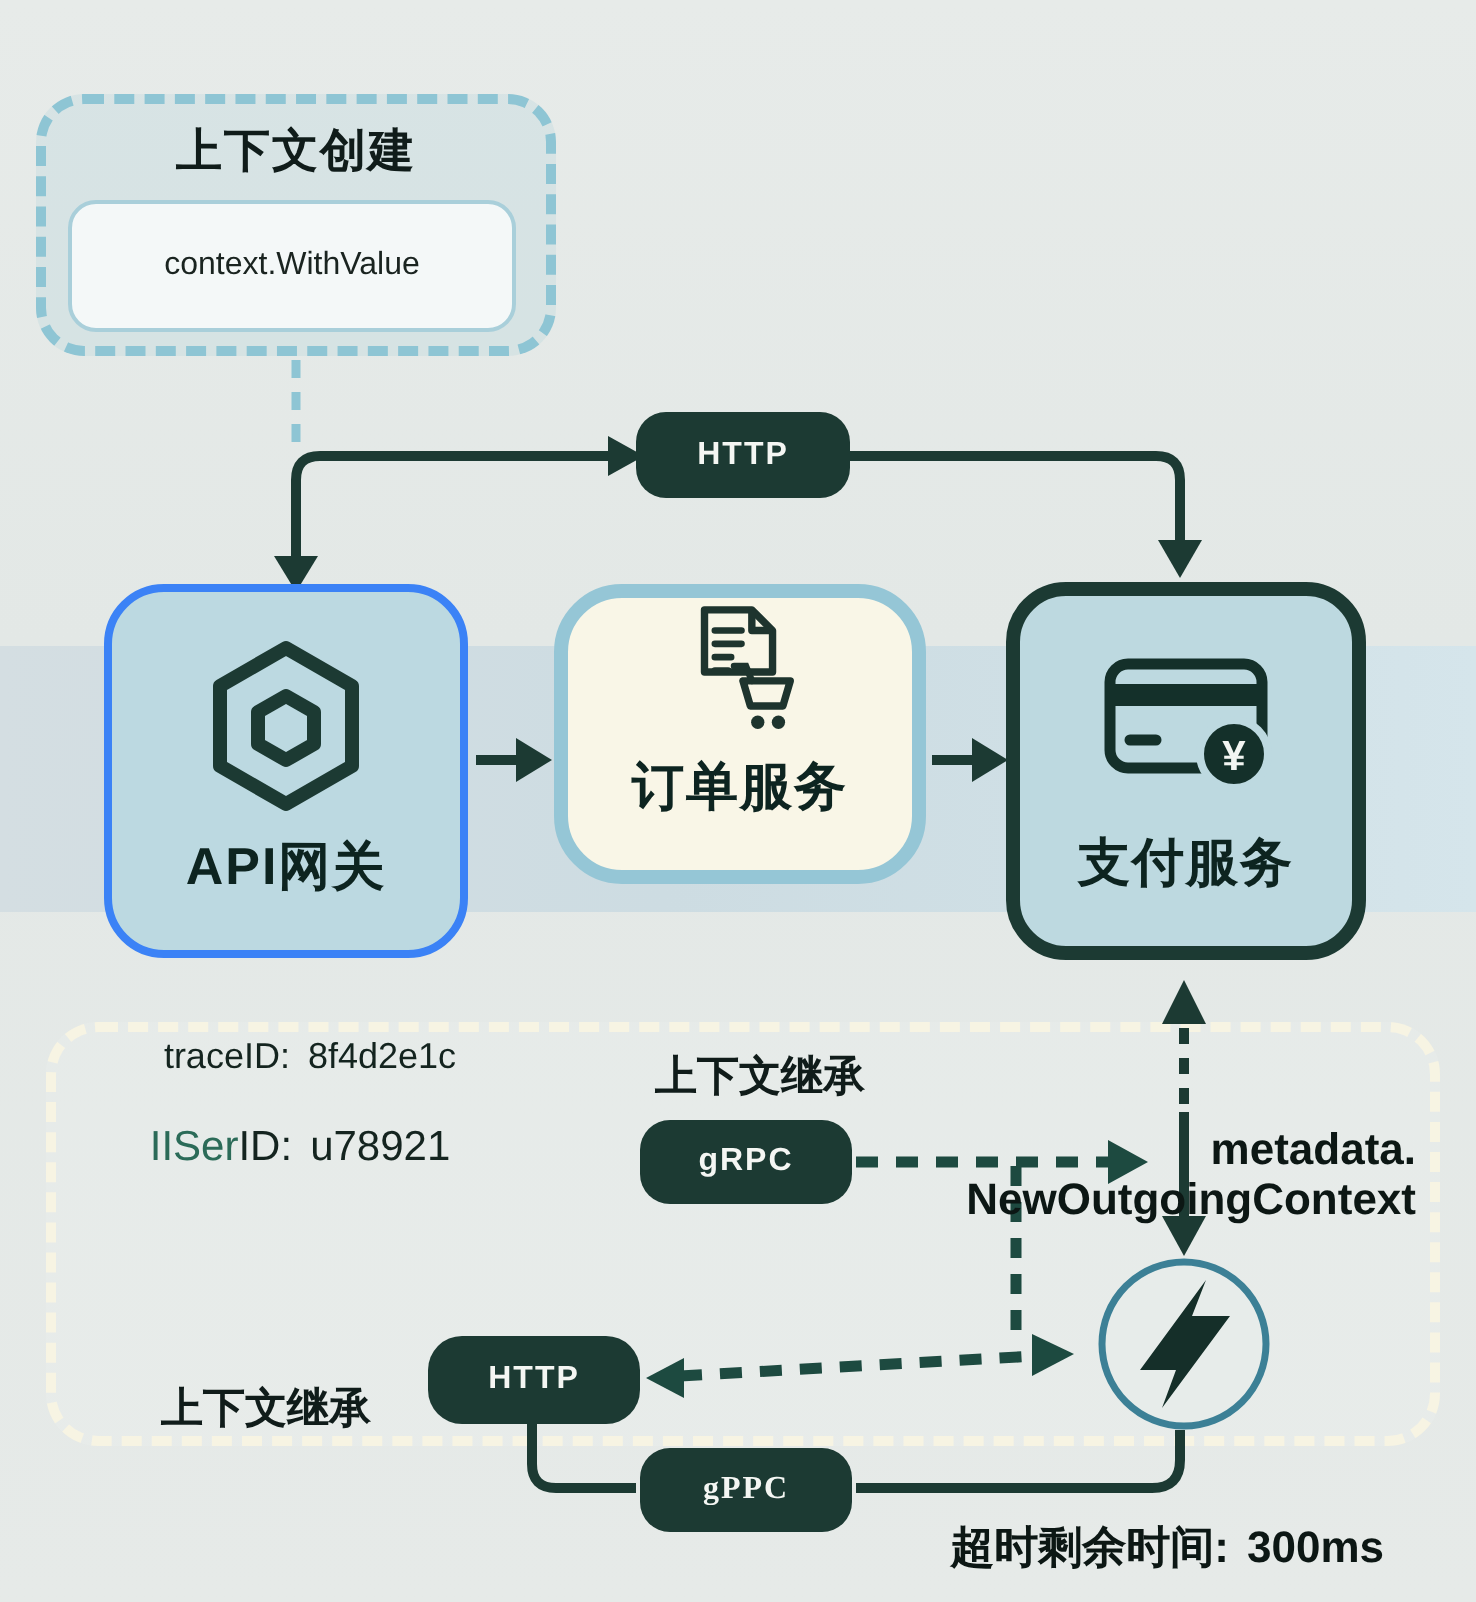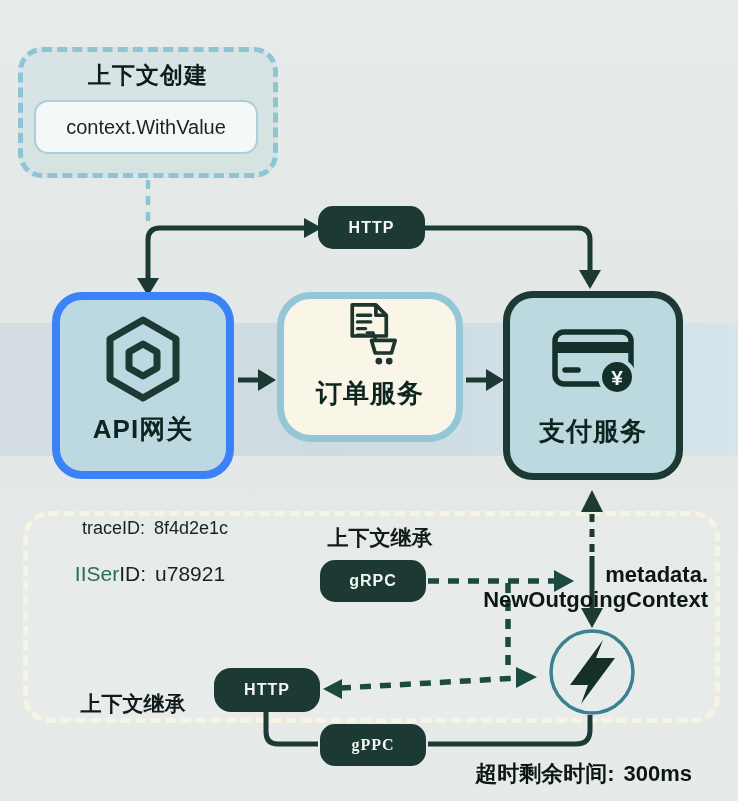--- a/index.html
+++ b/index.html
@@ -19,31 +19,31 @@
   .ctx-box{
     left:18px;top:47px;width:260px;height:131px;border-radius:24px;
     border:5px dashed #8ec5d4;background:rgba(165,206,216,0.22);
     box-sizing:border-box;
   }
   .ctx-title{
     left:18px;top:60px;width:260px;text-align:center;
     font-size:23px;font-weight:600;color:#101c1a;letter-spacing:1px;
   }
   .ctx-inner{
-    left:34px;top:100px;width:224px;height:54px;border-radius:14px;
+    left:34px;top:100px;width:224px;height:66px;border-radius:14px;
     background:#f4f8f8;border:2px solid #a9cfda;box-sizing:border-box;
     display:flex;align-items:center;justify-content:center;
-    font-size:20px;color:#1a2420;
+    font-size:16px;color:#1a2420;
   }
   
   .node{
     box-sizing:border-box;border-radius:30px;
     display:flex;flex-direction:column;align-items:center;justify-content:flex-end;
   }
-  .node-api{left:52px;top:292px;width:182px;height:187px;background:#bcd9e1;border:8px solid #3b82f6;}
+  .node-api{left:52px;top:292px;width:182px;height:187px;background:#bcd9e1;border:4px solid #3b82f6;}
   .node-order{left:277px;top:292px;width:186px;height:150px;background:#f9f6e7;border:7px solid #95c6d6;border-radius:34px;}
   .node-pay{left:503px;top:291px;width:180px;height:189px;background:#bdd9e0;border:7px solid #1c3a33;}
   .node-label{font-size:26px;font-weight:700;color:#0d2420;margin-bottom:24px;letter-spacing:1px;}
   .node-icon{margin-bottom:6px;}
   
   .badge{
     box-sizing:border-box;border-radius:15px;background:#1c3a33;
     display:flex;align-items:center;justify-content:center;
     color:#f4f6f3;font-weight:700;font-size:16px;letter-spacing:1px;
   }

